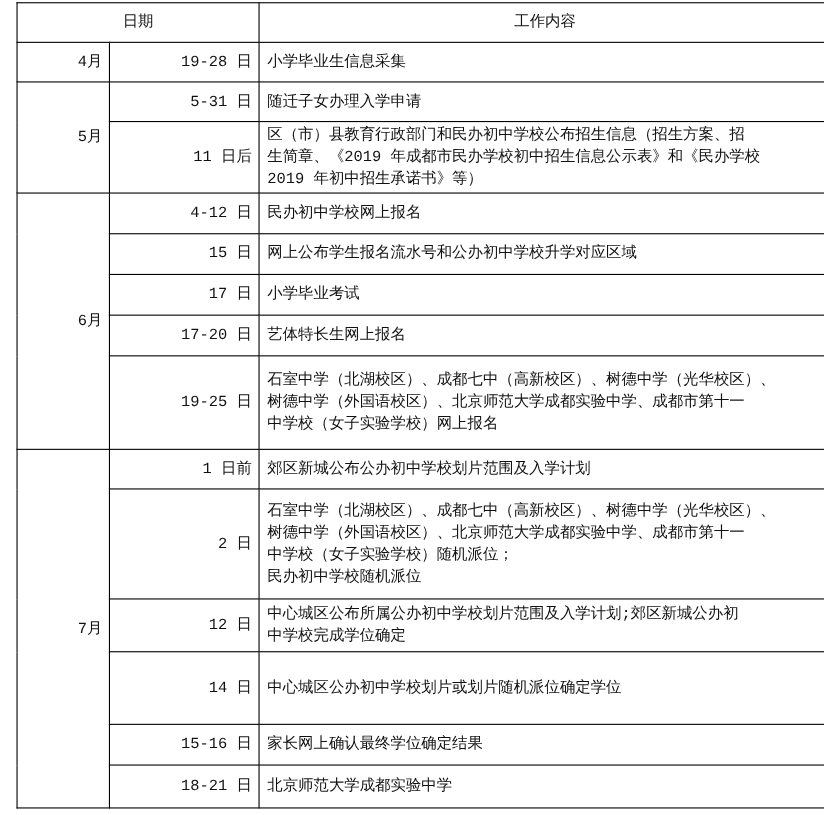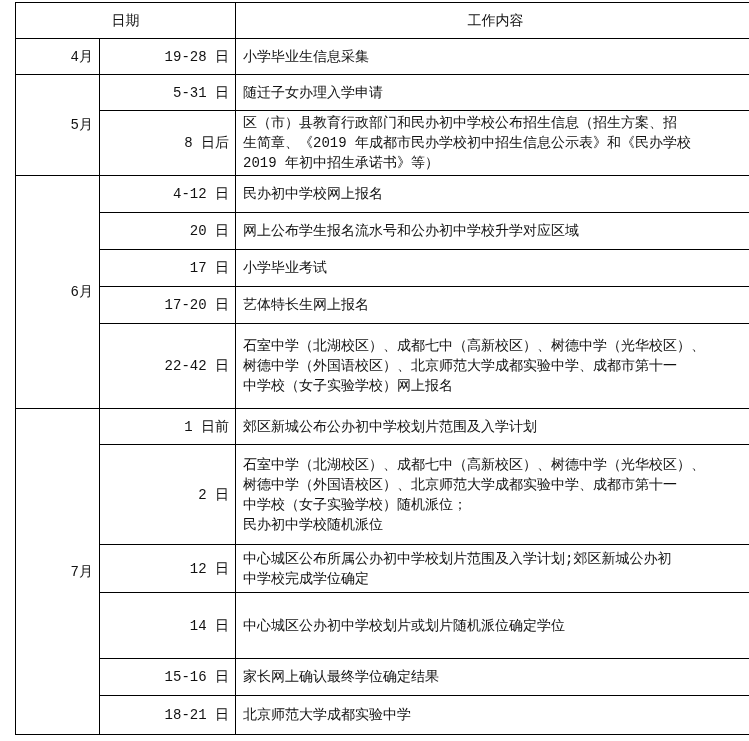--- a/index.html
+++ b/index.html
@@ -69,41 +69,41 @@
     <tr style="height:36px">
       <td class="month" rowspan="2">5月</td>
       <td class="date">5-31 日</td>
       <td class="work">
         <span class="work-text">
           <span class="work-line">随迁子女办理入学申请</span>
         </span>
       </td>
     </tr>
     <tr style="height:65px">
-      <td class="date">8 日后</td>
+      <td class="date">11 日后</td>
       <td class="work">
         <span class="work-text">
           <span class="work-line">区（市）县教育行政部门和民办初中学校公布招生信息（招生方案、招</span>
           <span class="work-line">生简章、《2019 年成都市民办学校初中招生信息公示表》和《民办学校</span>
           <span class="work-line">2019 年初中招生承诺书》等）</span>
         </span>
       </td>
     </tr>
 
     <tr style="height:37px">
       <td class="month" rowspan="5">6月</td>
       <td class="date">4-12 日</td>
       <td class="work">
         <span class="work-text">
           <span class="work-line">民办初中学校网上报名</span>
         </span>
       </td>
     </tr>
     <tr style="height:37px">
-      <td class="date">20 日</td>
+      <td class="date">15 日</td>
       <td class="work">
         <span class="work-text">
           <span class="work-line">网上公布学生报名流水号和公办初中学校升学对应区域</span>
         </span>
       </td>
     </tr>
     <tr style="height:37px">
       <td class="date">17 日</td>
       <td class="work">
         <span class="work-text">
@@ -113,21 +113,21 @@
     </tr>
     <tr style="height:37px">
       <td class="date">17-20 日</td>
       <td class="work">
         <span class="work-text">
           <span class="work-line">艺体特长生网上报名</span>
         </span>
       </td>
     </tr>
     <tr style="height:85px">
-      <td class="date">22-42 日</td>
+      <td class="date">19-25 日</td>
       <td class="work">
         <span class="work-text">
           <span class="work-line">石室中学（北湖校区）、成都七中（高新校区）、树德中学（光华校区）、</span>
           <span class="work-line">树德中学（外国语校区）、北京师范大学成都实验中学、成都市第十一</span>
           <span class="work-line">中学校（女子实验学校）网上报名</span>
         </span>
       </td>
     </tr>
 
     <tr style="height:36px">

